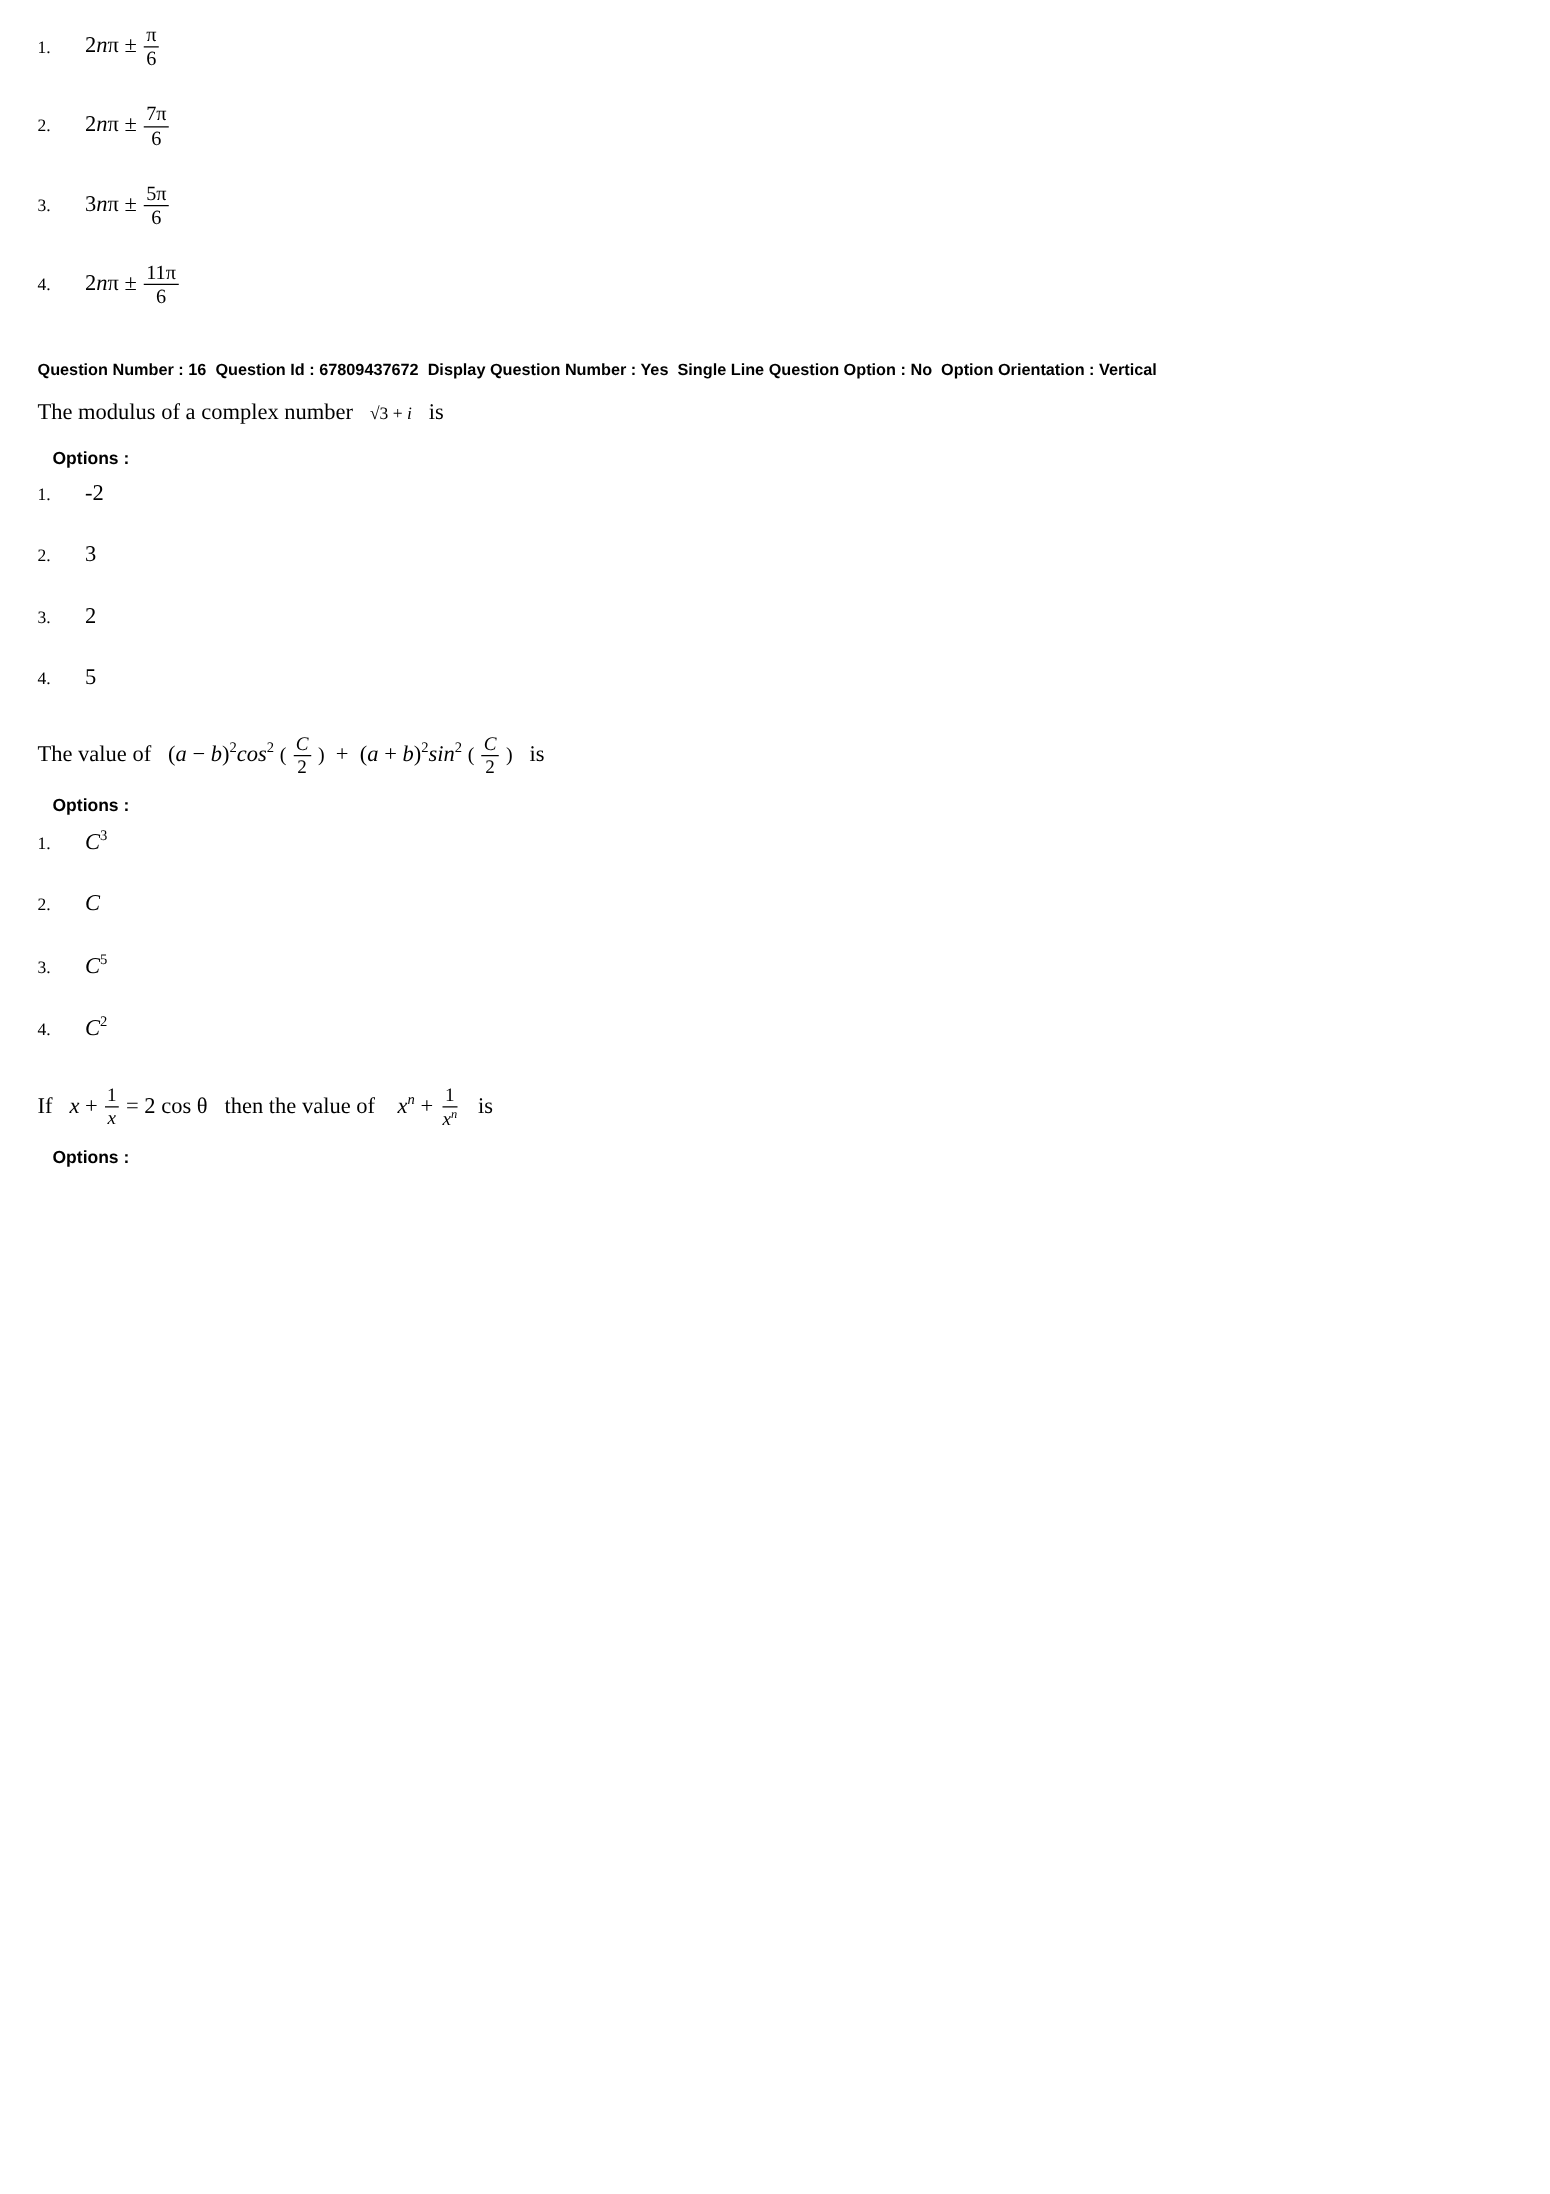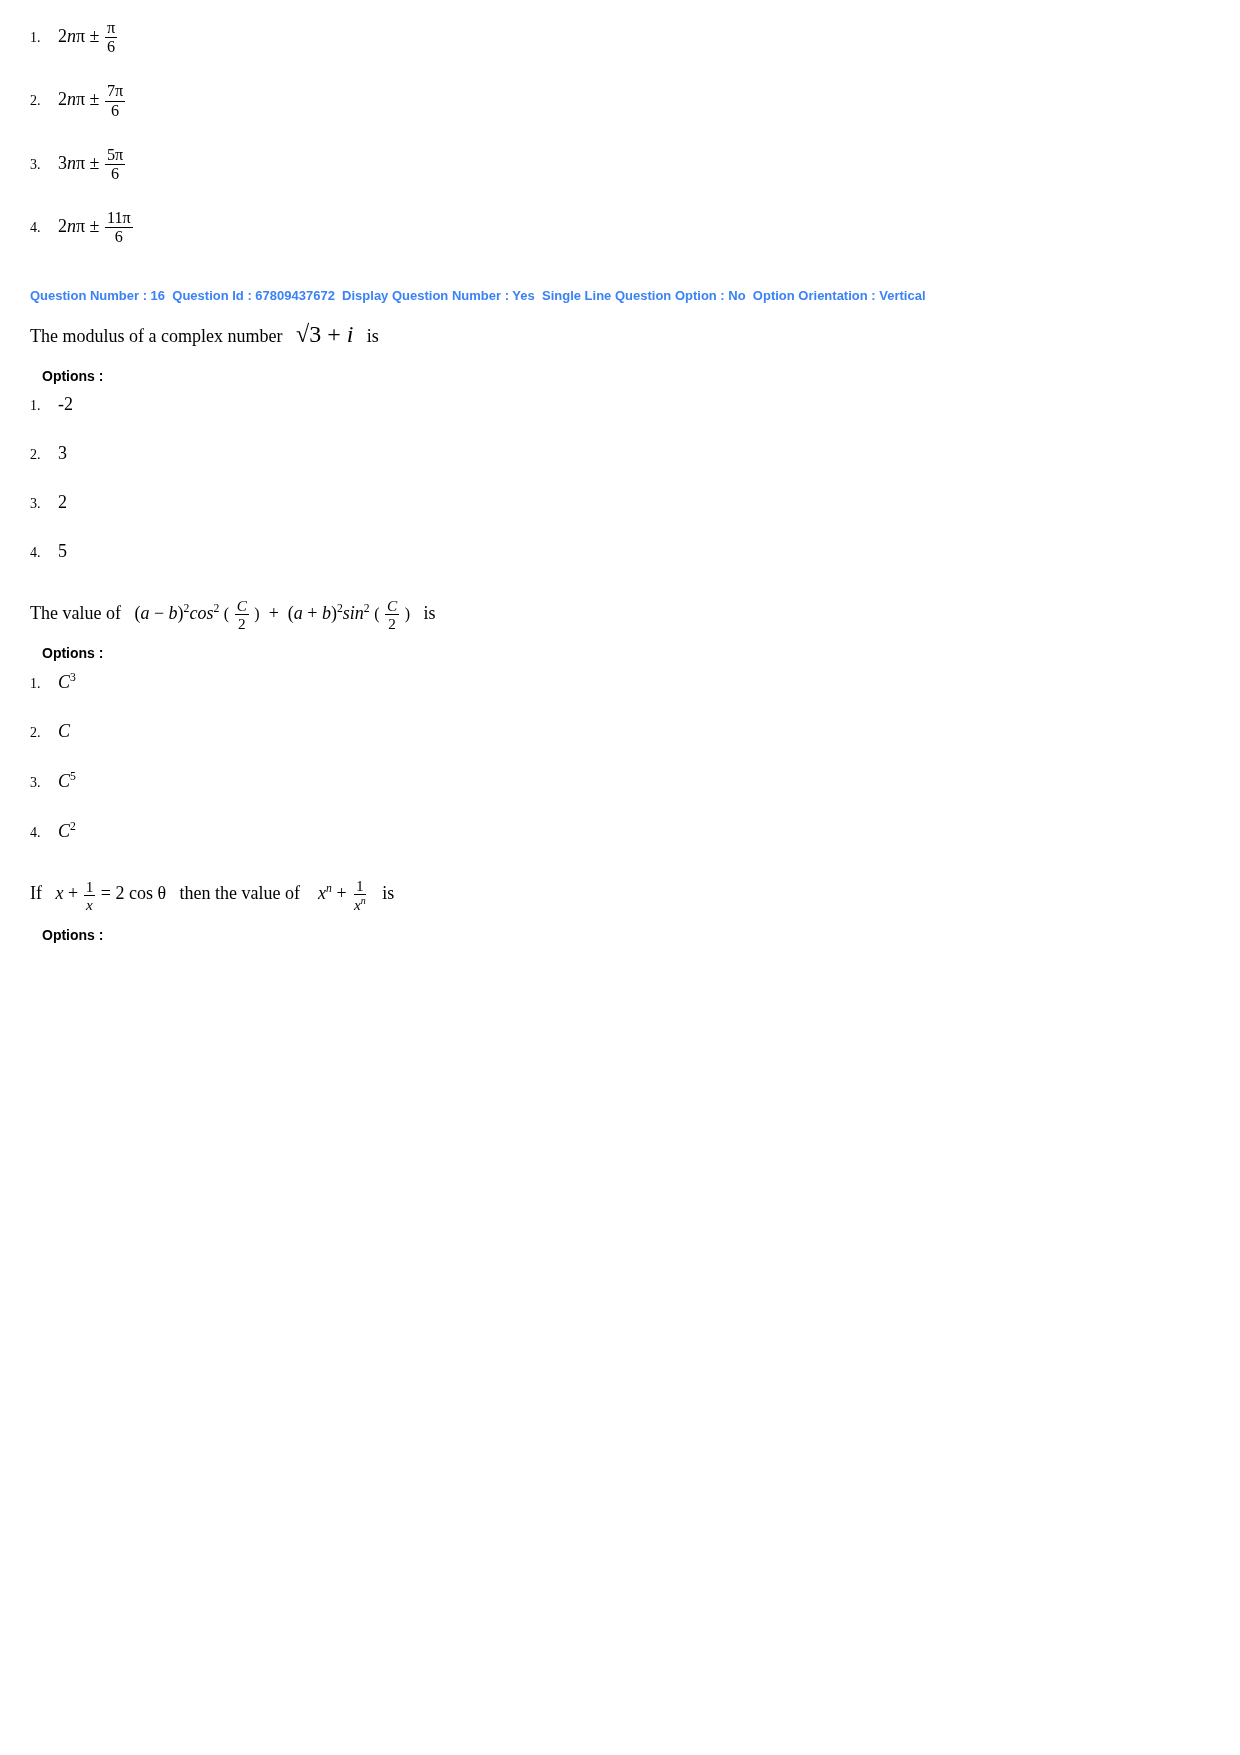--- a/index.html
+++ b/index.html
@@ -27,27 +27,28 @@
     }
 
     .option-number {
       font-size: 14px;
       min-width: 22px;
       color: #000;
     }
 
     .option-content {
       font-size: 18px;
+      margin-left: 10px;
     }
 
     .question-meta {
       font-family: Arial, Helvetica, sans-serif;
       font-size: 13px;
       font-weight: bold;
-      color: #3b82f6;
+      color: #000000;
       margin-bottom: 10px;
       line-height: 1.5;
     }
 
     .question-text {
       font-size: 18px;
       margin-bottom: 14px;
       line-height: 1.6;
     }
 
@@ -134,21 +135,21 @@
     </li>
   </ul>
 </div>
 
 <div class="question-block">
   <div class="question-meta">
     Question Number : 16&nbsp; Question Id : 67809437672&nbsp; Display Question Number : Yes&nbsp; Single Line Question Option : No&nbsp; Option Orientation : Vertical
   </div>
   <div class="question-text">
     The modulus of a complex number &nbsp;
-    <span style="font-size:24px;">√3 + <i>i</i></span>
+    <span style="font-size:14px;">√3 + <i>i</i></span>
     &nbsp; is
   </div>
   <div class="options-label">Options :</div>
   <ul class="options-list">
     <li class="option-item">
       <span class="option-number">1.</span>
       <span class="option-content">-2</span>
     </li>
     <li class="option-item">
       <span class="option-number">2.</span>

